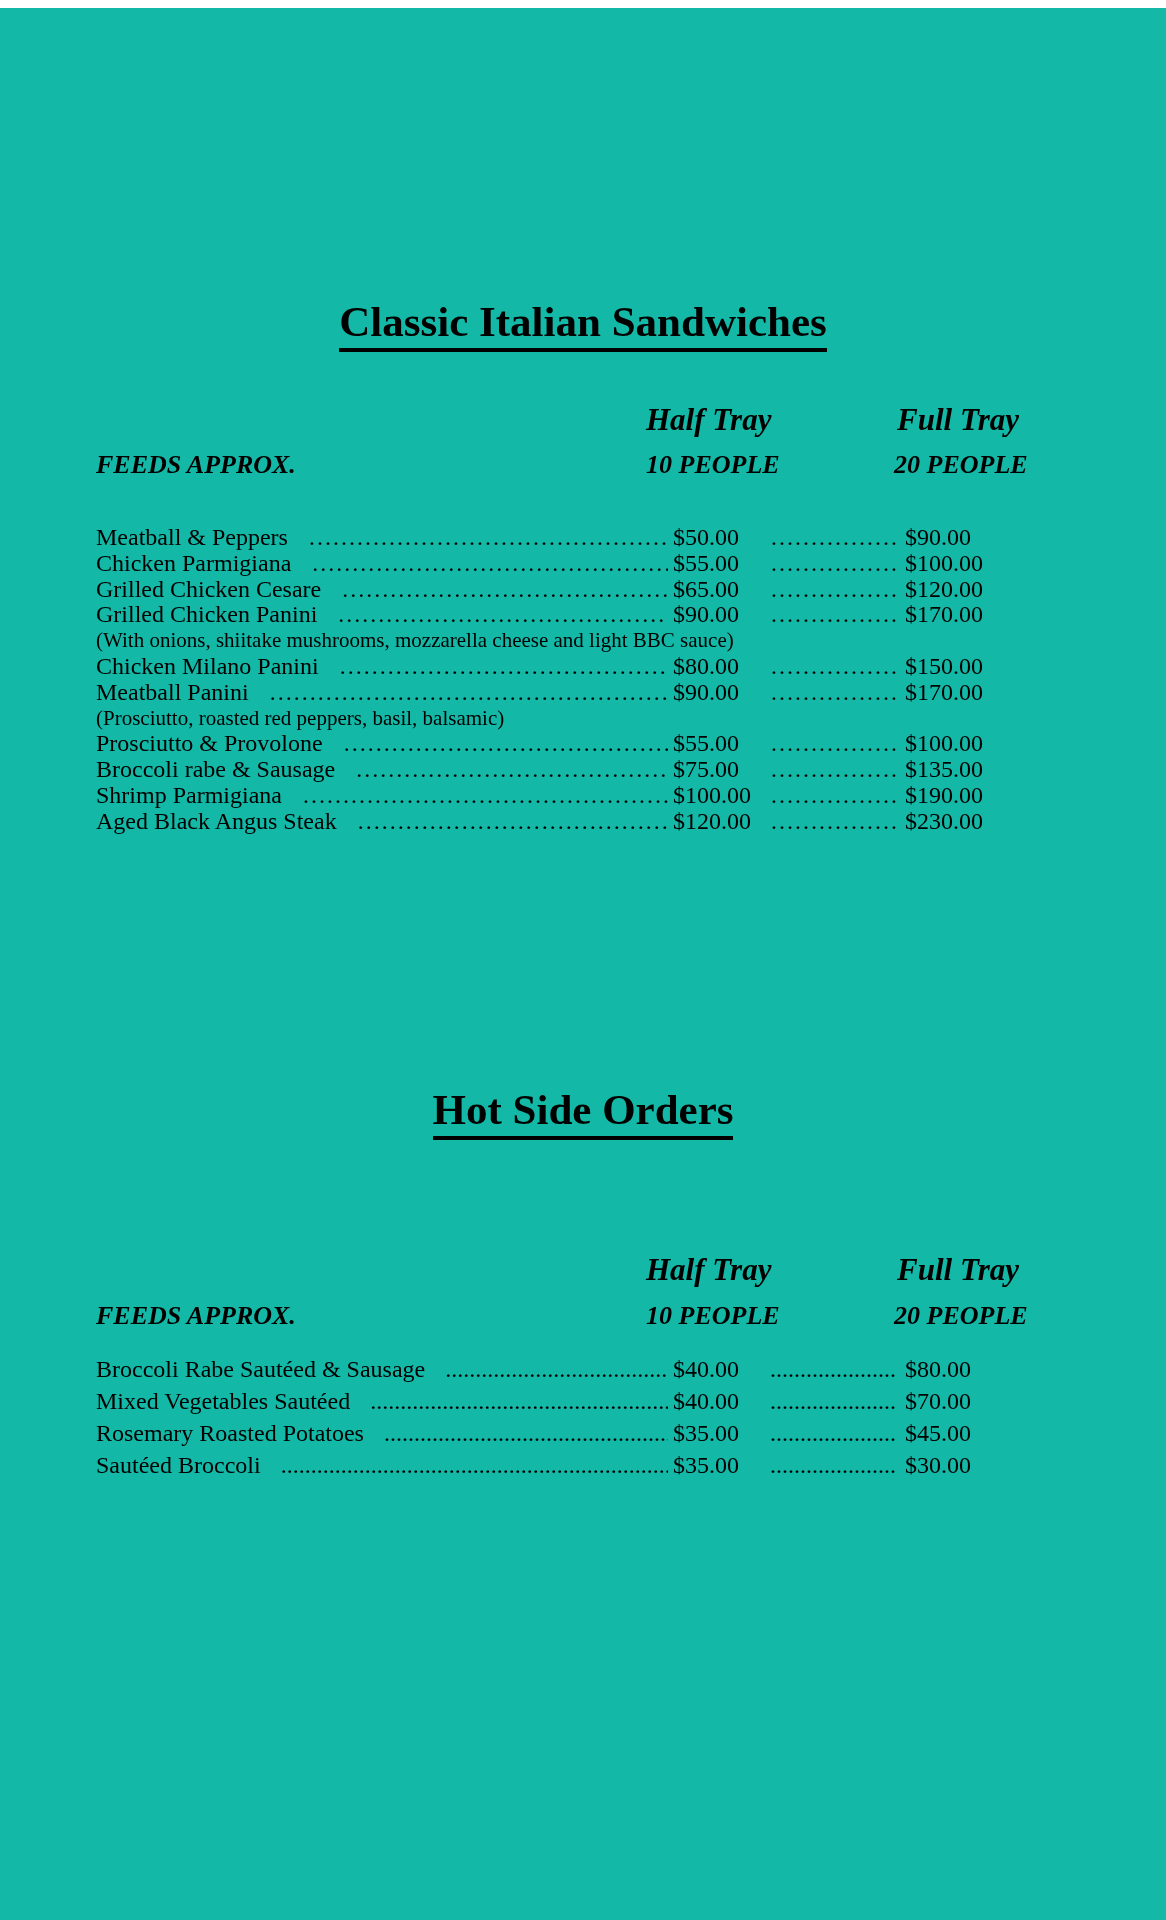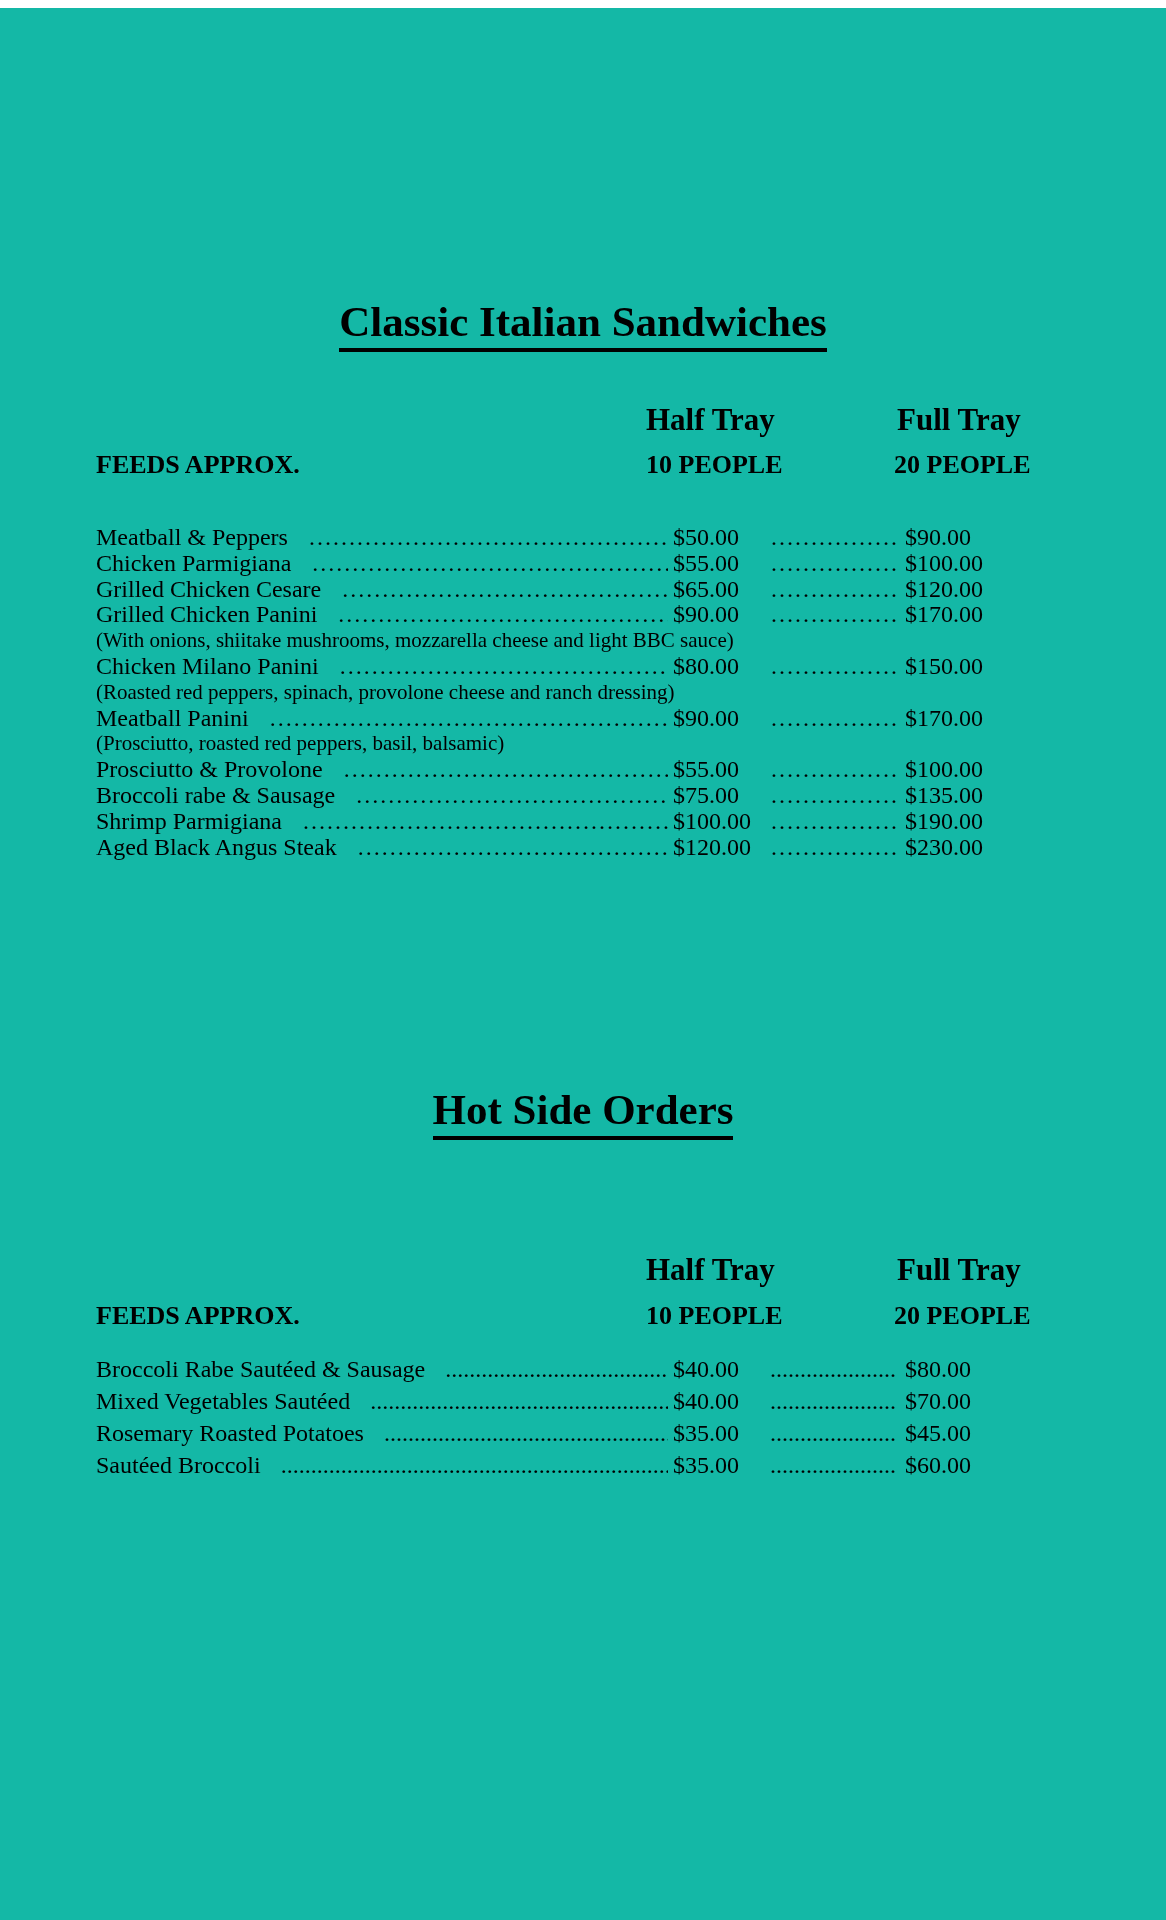--- a/index.html
+++ b/index.html
@@ -8,21 +8,21 @@
     font-family:"Liberation Serif", serif;color:#000000;overflow:hidden;margin-top:8px;
   }
   .sec-title{
     position:absolute;left:0;width:1166px;text-align:center;
     font-weight:bold;font-size:43px;line-height:1;white-space:nowrap;
   }
   .sec-title .u{border-bottom:4px solid #000;padding-bottom:3px;}
   #title1{top:292px;}
   #title2{top:1080px;}
 
-  .hdr-label{position:absolute;font-weight:bold;line-height:1;white-space:nowrap;}
+  .hdr-label{position:absolute;font-weight:bold;line-height:1;white-space:nowrap;font-style:italic;}
   .tray{font-size:31px;}
   .people,.feeds{font-size:26px;}
 
   #s1-half{left:646px;top:396px;}
   #s1-full{left:897px;top:396px;}
   #s1-feeds{left:96px;top:444px;}
   #s1-p10{left:646px;top:444px;}
   #s1-p20{left:894px;top:444px;}
 
   #s2-half{left:646px;top:1246px;}
@@ -109,21 +109,20 @@
 
       <div class="menu-row">
         <div class="cell-a">
           <span class="item-name">Chicken Milano Panini</span>
           <span class="lead">……………………………………………………</span>
         </div>
         <div class="cell-b">$80.00</div>
         <div class="cell-c">…………………</div>
         <div class="cell-d">$150.00</div>
       </div>
-      <div class="note">(Roasted red peppers, spinach, provolone cheese and ranch dressing)</div>
 
       <div class="menu-row">
         <div class="cell-a">
           <span class="item-name">Meatball Panini</span>
           <span class="lead">……………………………………………………</span>
         </div>
         <div class="cell-b">$90.00</div>
         <div class="cell-c">…………………</div>
         <div class="cell-d">$170.00</div>
       </div>
@@ -213,19 +212,19 @@
         <div class="cell-d">$45.00</div>
       </div>
 
       <div class="menu-row">
         <div class="cell-a">
           <span class="item-name">Sautéed Broccoli</span>
           <span class="lead">................................................................................................</span>
         </div>
         <div class="cell-b">$35.00</div>
         <div class="cell-c">....................................</div>
-        <div class="cell-d">$60.00</div>
+        <div class="cell-d">$30.00</div>
       </div>
 
     </div>
 
 
 </div>
 
 </body></html>

